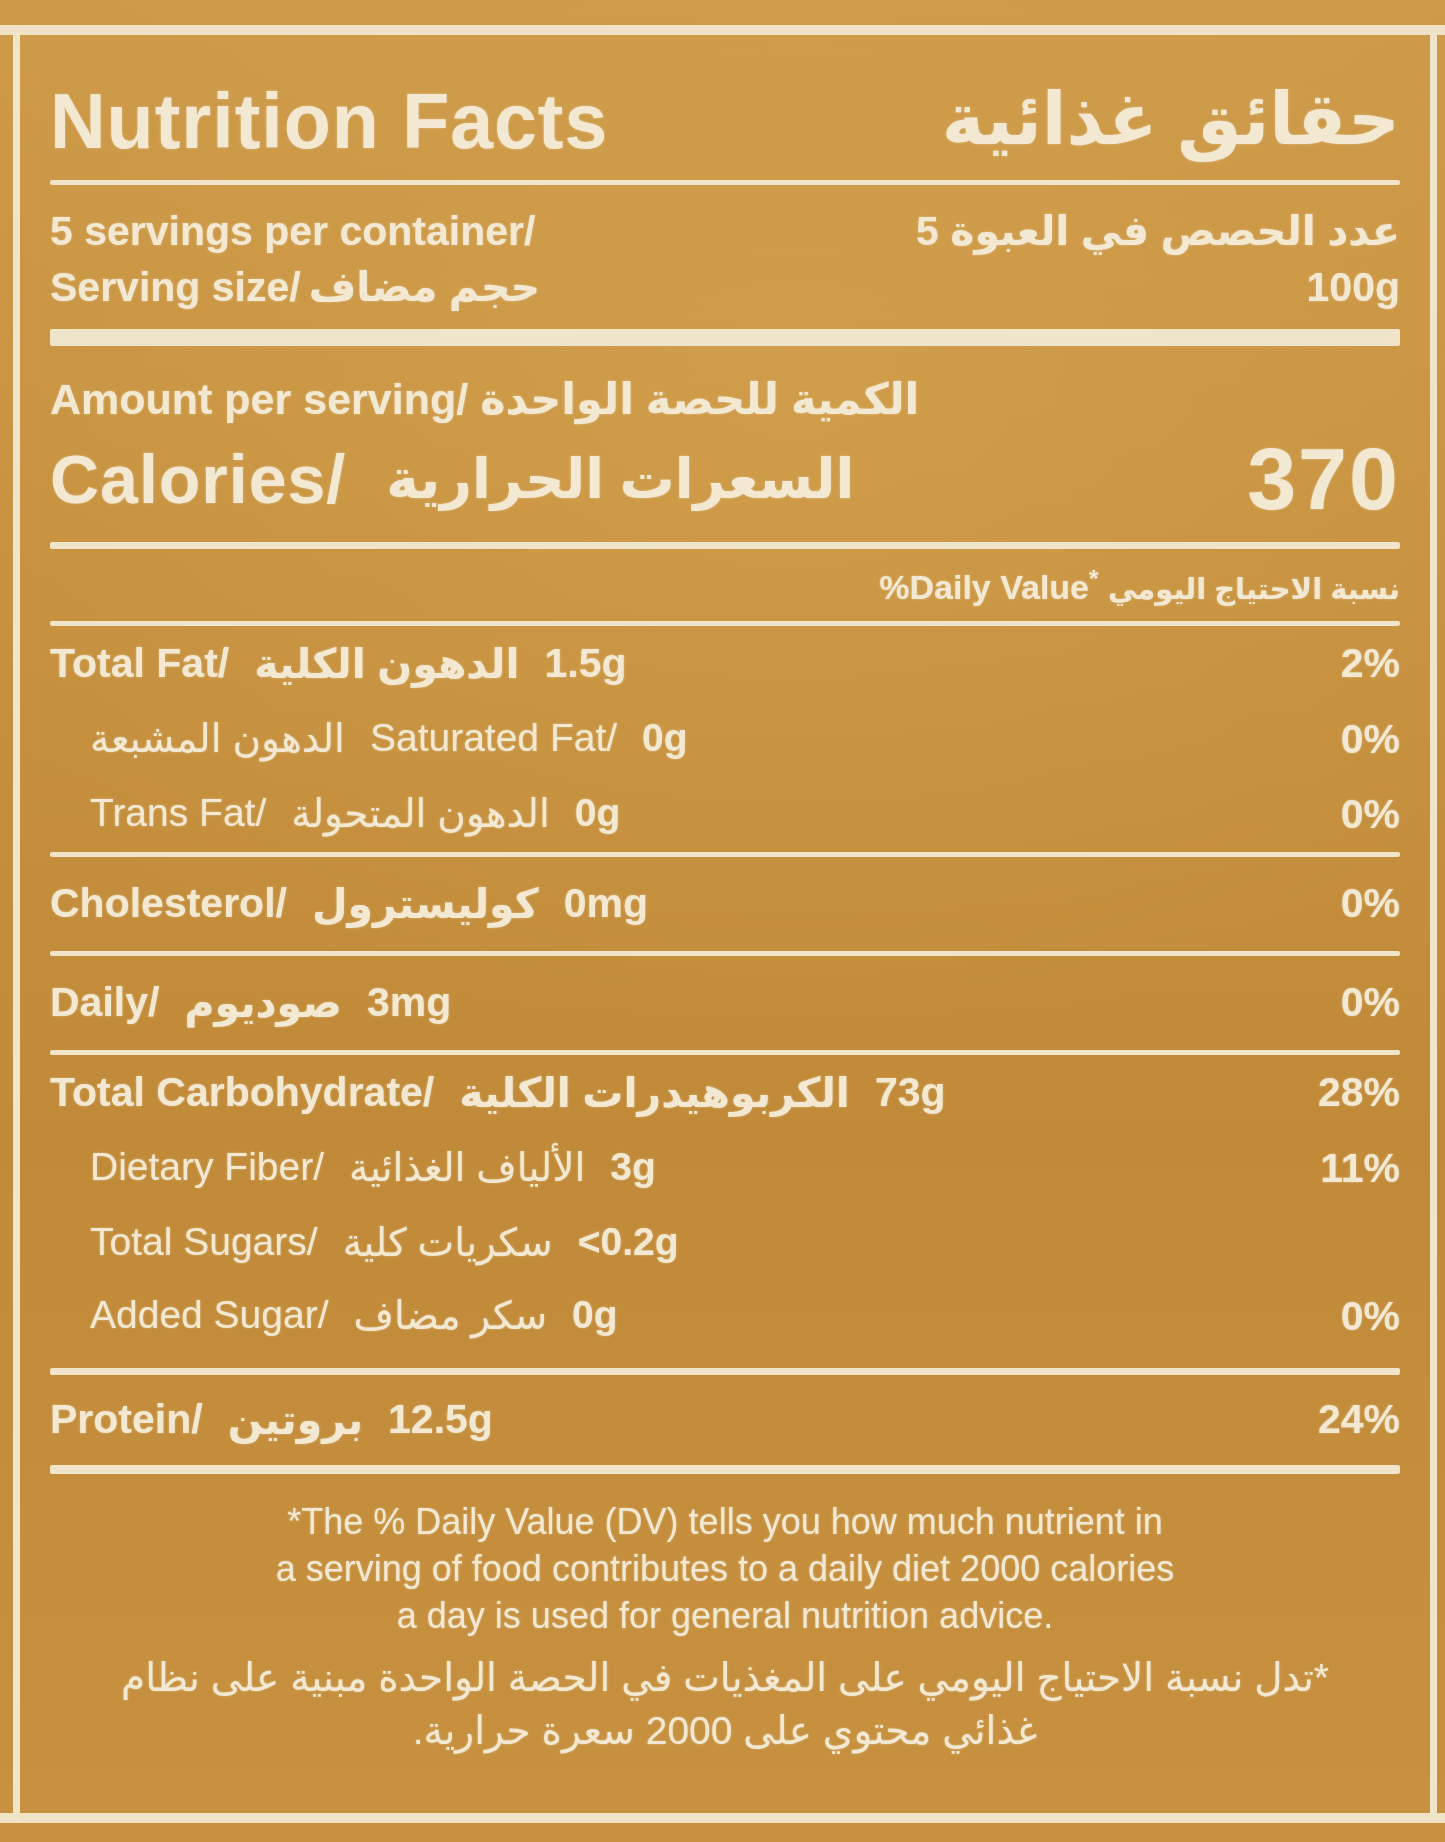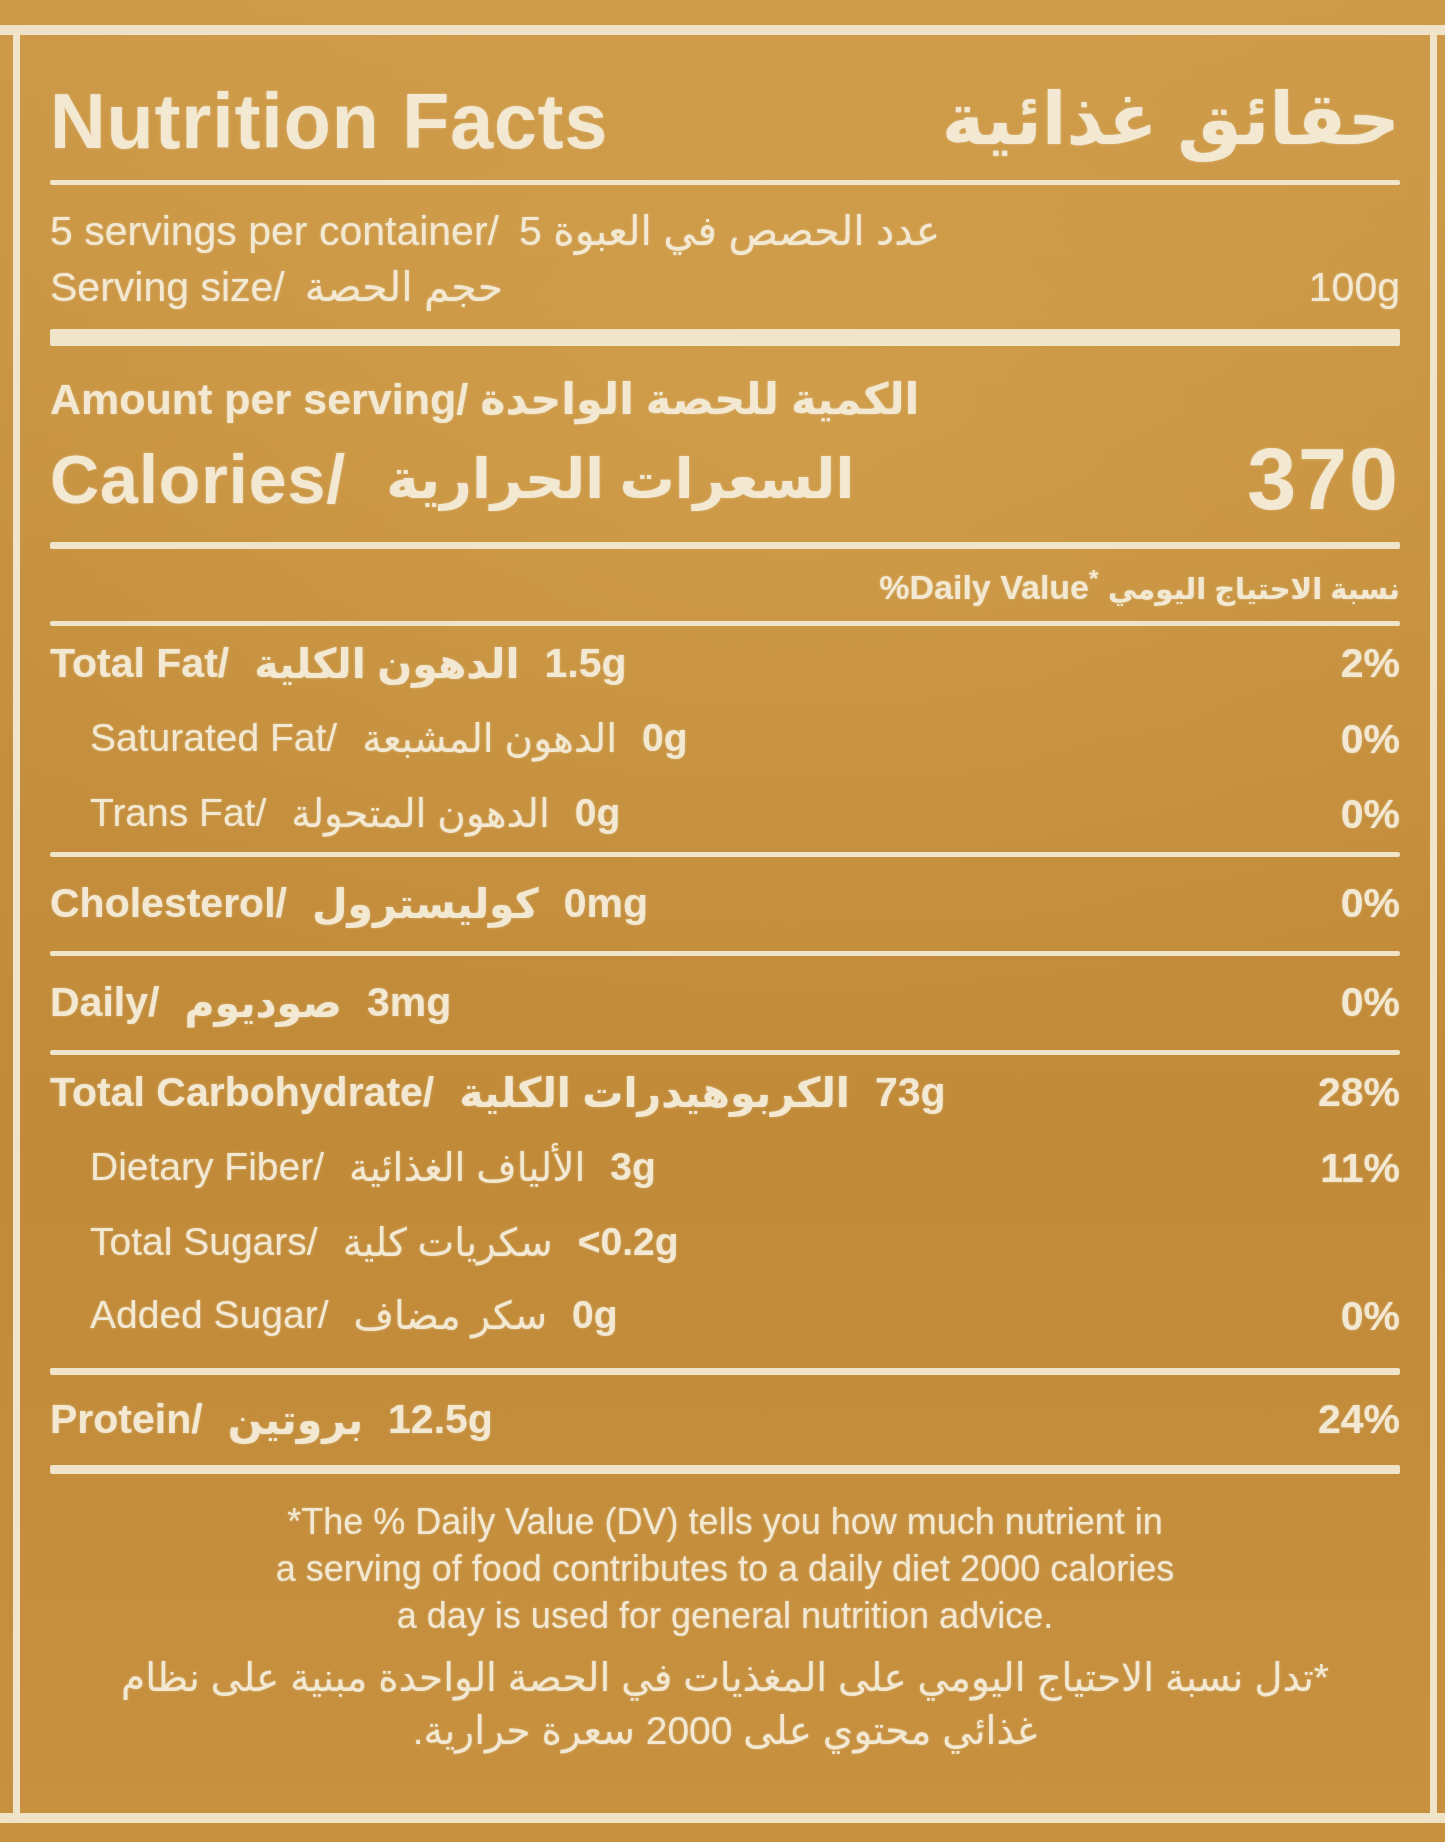--- a/index.html
+++ b/index.html
@@ -30,21 +30,21 @@
   .rule.thin{height:5px;}
   .rule.med{height:7px;}
   .rule.heavy{height:9px;}
   .rule.thick{height:17px;}
 
   .title-row{display:flex;justify-content:space-between;align-items:flex-end;padding-top:22px;min-height:112px;}
   .title-en{font-size:77px;font-weight:700;letter-spacing:1px;line-height:1.1;}
   .title-ar{font-size:72px;font-weight:700;line-height:1.25;}
   .r1{margin-top:16px;}
 
-  .serv{display:flex;align-items:baseline;gap:20px;font-size:41px;font-weight:400;}
+  .serv{display:flex;align-items:baseline;gap:8px;font-size:41px;font-weight:700;justify-content:space-between;}
   .serv1{margin-top:22px;}
   .serv2{margin-top:8px;}
   .push{margin-left:auto;}
   .thickbar{margin-top:18px;}
 
   .amount{margin-top:28px;font-size:43px;font-weight:700;display:flex;gap:12px;align-items:baseline;}
   .cal-row{margin-top:4px;display:flex;align-items:center;gap:40px;}
   .cal-en{font-size:68px;font-weight:700;letter-spacing:1px;}
   .cal-ar{font-size:55px;font-weight:700;}
   .cal-val{margin-left:auto;font-size:88px;font-weight:700;letter-spacing:2px;}
@@ -87,21 +87,21 @@
 
       <div class="rule thin r1"></div>
 
       <div class="serv serv1">
         <span>5 servings per container/</span>
         <span dir="rtl">عدد الحصص في العبوة 5</span>
       </div>
 
       <div class="serv serv2">
         <span>Serving size/</span>
-        <span dir="rtl">حجم الحصة</span>
+        <span dir="rtl">حجم مضاف</span>
         <span class="push">100g</span>
       </div>
 
       <div class="rule thick thickbar"></div>
 
       <div class="amount">
         <span>Amount per serving/</span>
         <span dir="rtl">الكمية للحصة الواحدة</span>
       </div>
 
@@ -121,22 +121,22 @@
       <div class="rule thin r3"></div>
 
       <div class="row main">
         <span class="nm">Total Fat/</span>
         <span class="nm" dir="rtl">الدهون الكلية</span>
         <span class="amt">1.5g</span>
         <span class="dv">2%</span>
       </div>
 
       <div class="row sub">
+        <span class="nm" dir="rtl">الدهون المشبعة</span>
         <span class="nm">Saturated Fat/</span>
-        <span class="nm" dir="rtl">الدهون المشبعة</span>
         <span class="amt">0g</span>
         <span class="dv">0%</span>
       </div>
 
       <div class="row sub">
         <span class="nm">Trans Fat/</span>
         <span class="nm" dir="rtl">الدهون المتحولة</span>
         <span class="amt">0g</span>
         <span class="dv">0%</span>
       </div>

